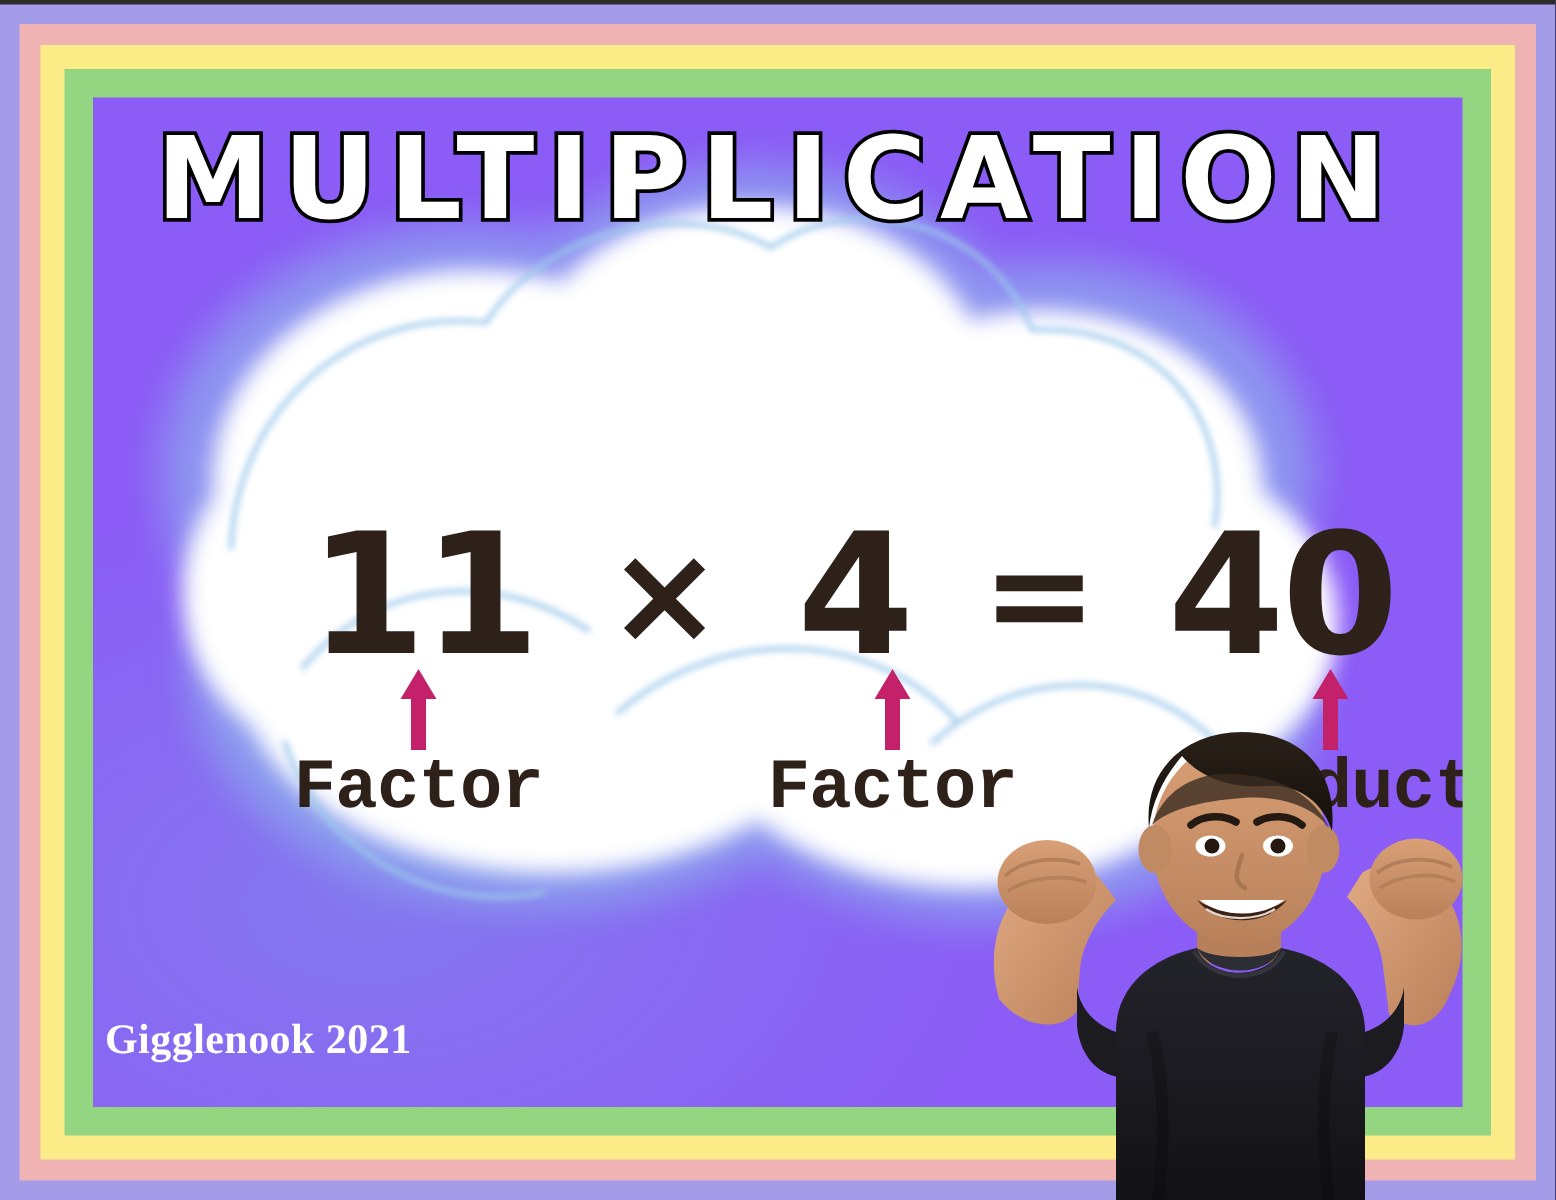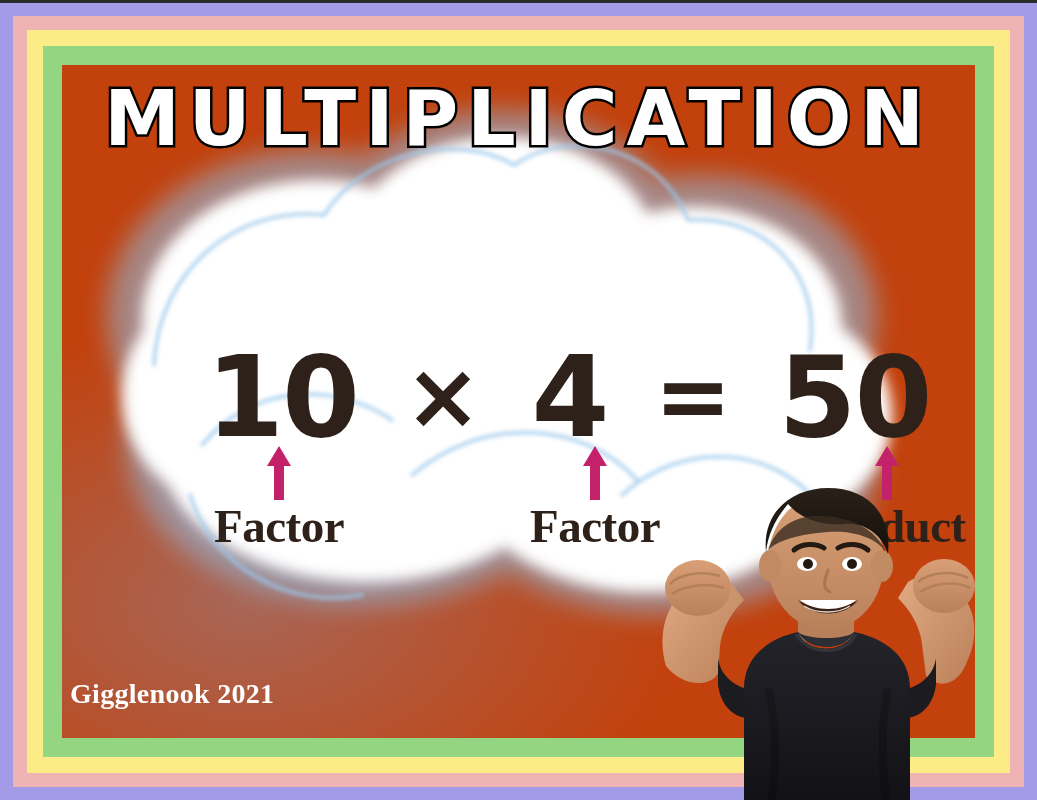--- a/index.html
+++ b/index.html
@@ -40,21 +40,21 @@
   }
   #band-green {
     left: 43px; top: 46px; right: 43px; bottom: 43px;
     background: #93D580;
   }
 
   
   #stage {
     position: absolute;
     left: 62px; top: 65px; right: 62px; bottom: 62px;
-    background: #c2410c;
+    background: #8b5cf6;
     overflow: hidden;
   }
 
   
   #sky-texture {
     position: absolute;
     inset: 0;
     background:
       radial-gradient(ellipse 55% 45% at 48% 44%, rgba(255,255,255,0.28), rgba(255,255,255,0) 70%),
       radial-gradient(ellipse 70% 60% at 20% 80%, rgba(120,170,225,0.35), rgba(120,170,225,0) 70%);
@@ -110,21 +110,21 @@
   #label-product { left: 720px; top: 380px; }
 
   .arrow {
     width: 26px;
     height: 56px;
     display: block;
   }
   .label-text {
     margin-top: 2px;
     color: #2E211A;
-    font-family: Liberation Serif, serif;
+    font-family: Liberation Mono, monospace;
     font-weight: 700;
     font-size: 47px;
     line-height: 1;
     letter-spacing: -0.5px;
     white-space: nowrap;
     user-select: none;
   }
 
   
   #title {
@@ -223,25 +223,25 @@
           <path d="M350,410 C420,350 520,355 575,415"></path>
           <path d="M560,430 C620,375 710,380 758,440"></path>
           <path d="M128,430 C150,500 225,545 300,530"></path>
         </g>
       </svg>
     </div>
 
     <div id="title">MULTIPLICATION</div>
 
     <div id="equation">
-      <div class="eq-term" id="term-factor1">10</div>
+      <div class="eq-term" id="term-factor1">11</div>
       <div class="eq-term" id="term-times">×</div>
       <div class="eq-term" id="term-factor2">4</div>
       <div class="eq-term" id="term-equals">=</div>
-      <div class="eq-term" id="term-product">50</div>
+      <div class="eq-term" id="term-product">40</div>
     </div>
 
     <div class="label-group" id="label-factor1">
       <svg class="arrow" viewBox="0 0 26 56">
         <path d="M13,1 L25,21 L18,21 L18,55 L8,55 L8,21 L1,21 Z" fill="#C4216B"></path>
       </svg>
       <div class="label-text">Factor</div>
     </div>
 
     <div class="label-group" id="label-factor2">

